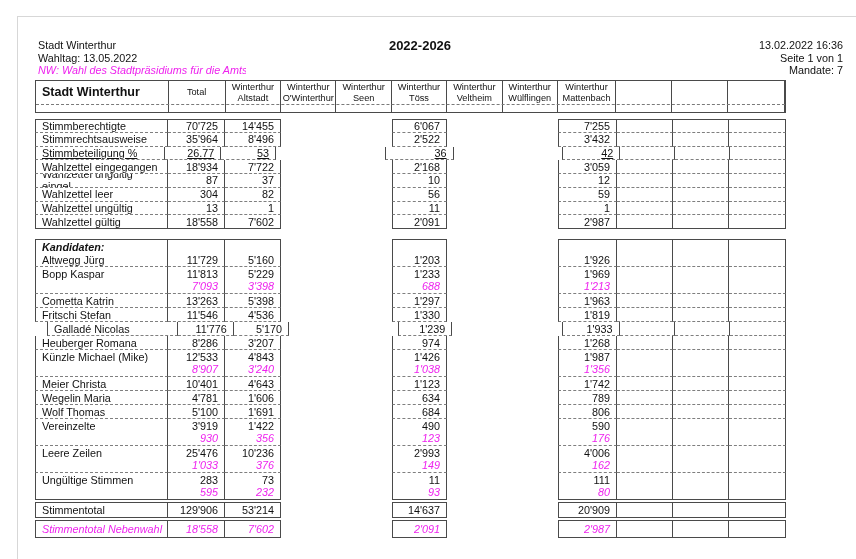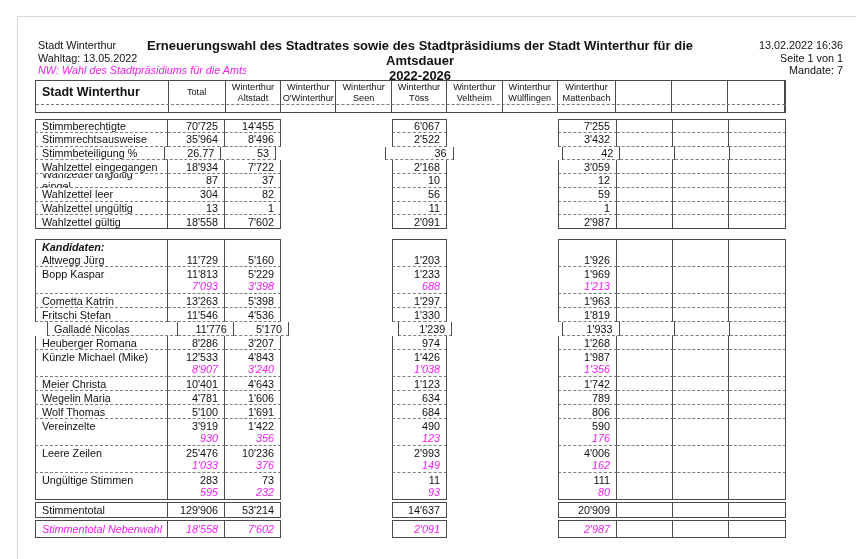--- a/index.html
+++ b/index.html
@@ -45,21 +45,20 @@
 <div class="page">
   <div class="page-frame"></div>
 
   <div class="meta-left">
     <div>Stadt Winterthur</div>
     <div>Wahltag: 13.05.2022</div>
     <div class="nw-note">NW: Wahl des Stadtpräsidiums für die Amtsda</div>
   </div>
 
   <div class="title-block">
-    <div>Erneuerungswahl des Stadtrates sowie des Stadtpräsidiums der Stadt Winterthur für die Amtsdauer</div>
     <div>2022-2026</div>
   </div>
 
   <div class="meta-right">
     <div>13.02.2022 16:36</div>
     <div>Seite 1 von 1</div>
     <div>Mandate: 7</div>
   </div>
 
   <div class="tbl" id="results-table">
@@ -171,21 +170,21 @@
           <div class="cell valc br db" style="width: 56px;">
             <div class="main"></div>
           </div>
           <div class="cell valc br db" style="width: 56px;">
             <div class="main"></div>
           </div>
           <div class="cell valc br db" style="width: 57px;">
             <div class="main"></div>
           </div>
         </div>
-        <div class="row" style="height: 13.75px;">
+        <div class="row" style="height: 13.75px; text-decoration: underline;">
           <div class="cell lblc bl br db" style="width: 133px;">
             <div class="main">Stimmbeteiligung %</div>
           </div>
           <div class="cell valc br db" style="width: 57px;">
             <div class="main">26.77</div>
           </div>
           <div class="cell valc br db" style="width: 56px;">
             <div class="main">53</div>
           </div>
           <div class="cell valc ghost" style="width: 55px;">

